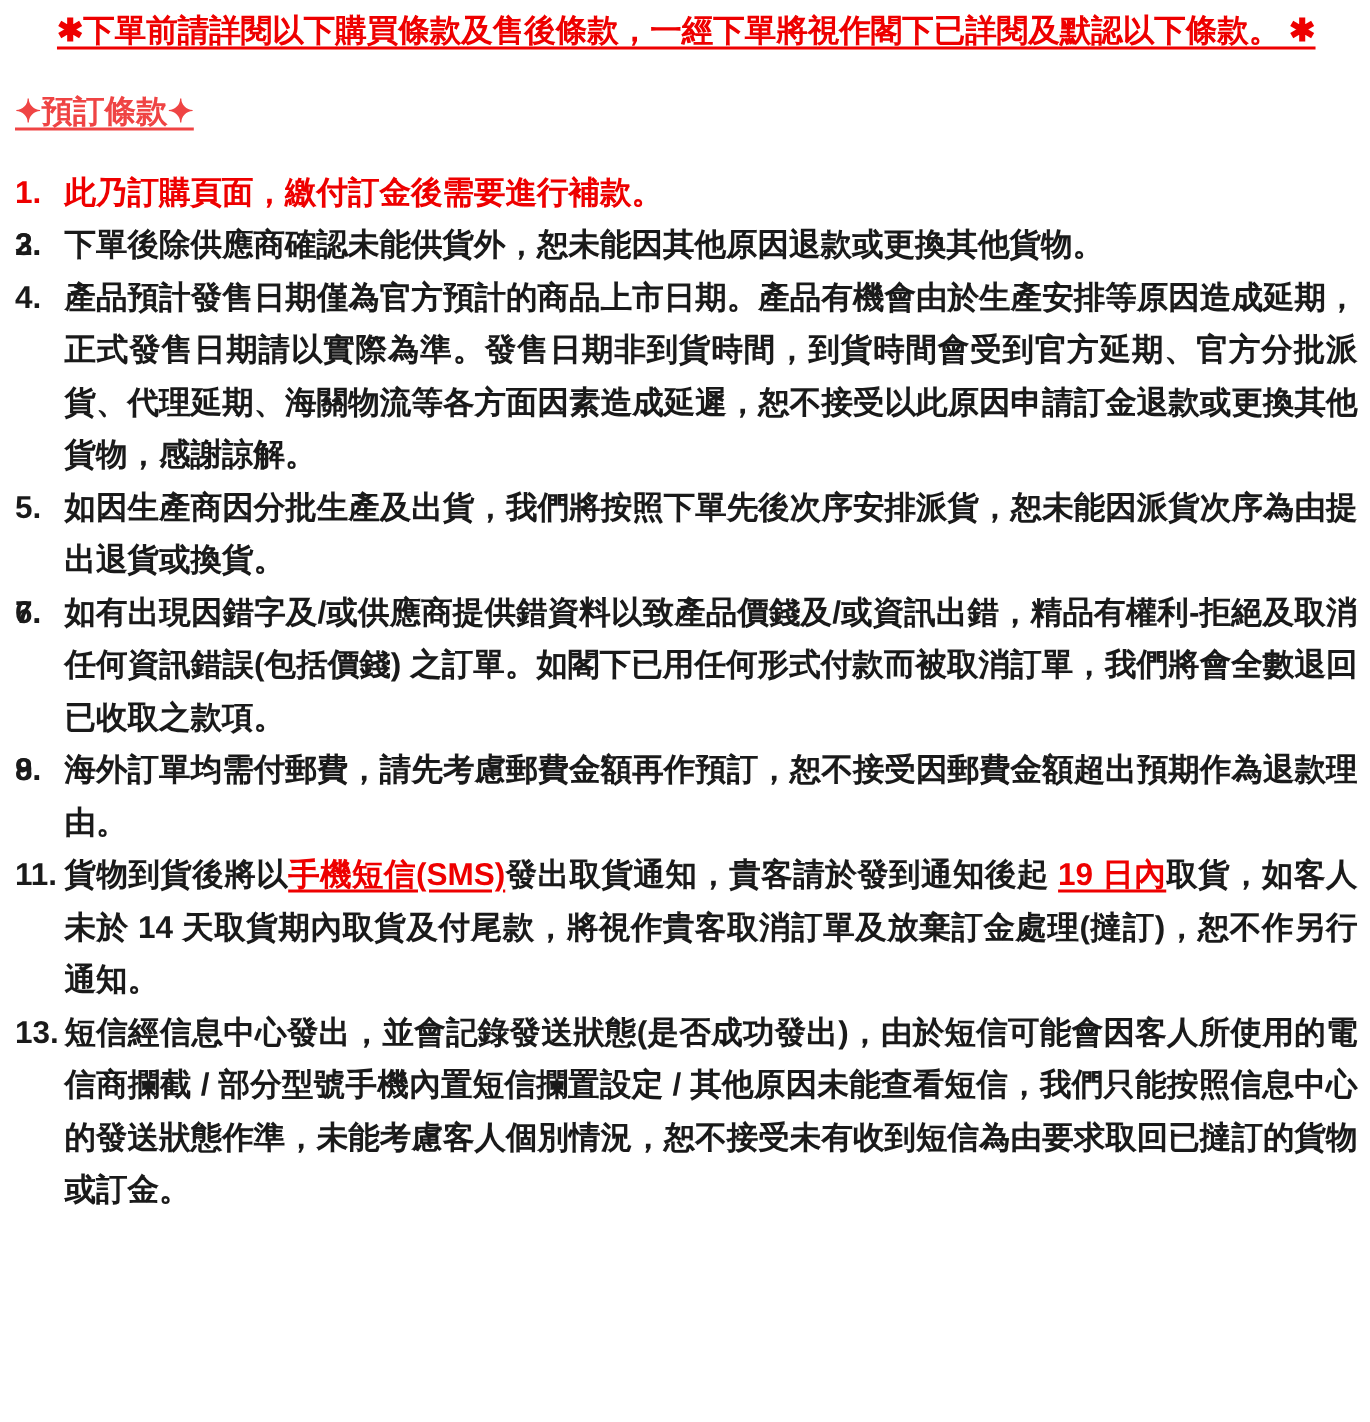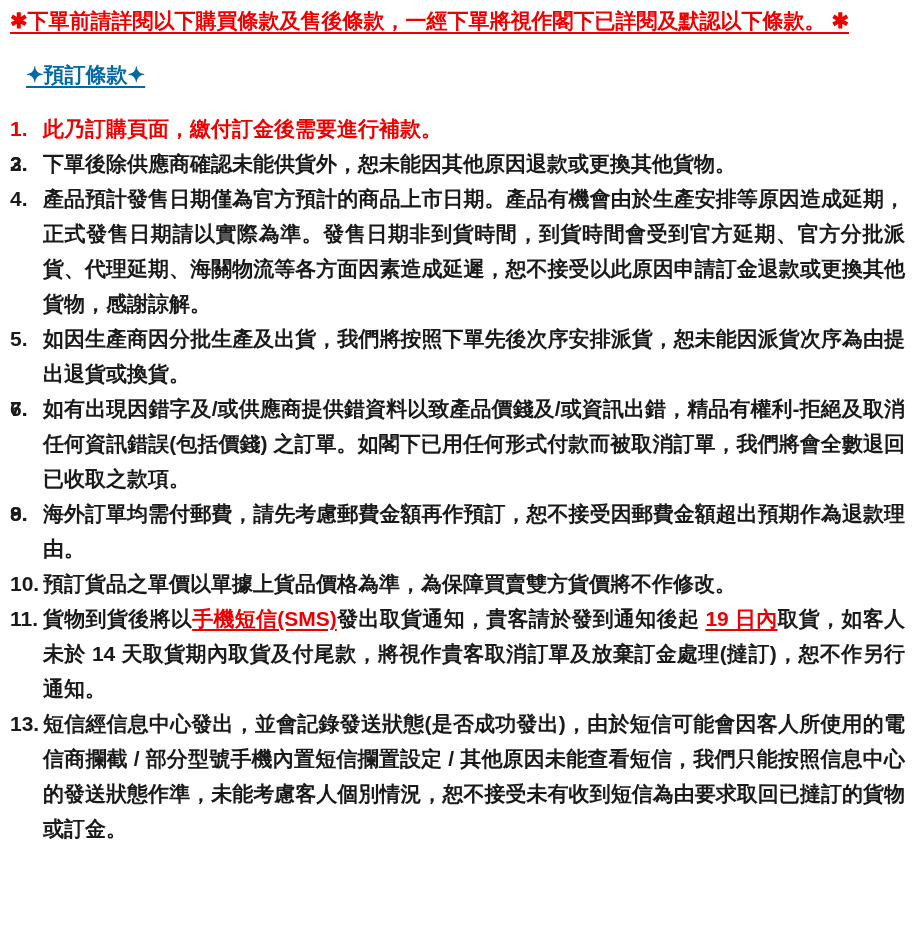--- a/index.html
+++ b/index.html
@@ -19,30 +19,31 @@
     -webkit-font-smoothing: antialiased;
   }
   .banner {
     color: #ee0000;
     font-size: 21px;
     line-height: 25px;
     text-decoration: underline;
     text-decoration-thickness: 2px;
     text-underline-offset: 4px;
     margin: 0 0 29px 0;
+    text-align: center;
   }
   .heading {
-    color: #0369a1;
+    color: #ef4444;
     font-size: 21px;
     line-height: 25px;
     font-weight: bold;
     text-decoration: underline;
     text-decoration-thickness: 2px;
     text-underline-offset: 4px;
-    margin: 0 0 24px 16px;
+    margin: 0 0 24px 0;
   }
   ol.terms {
     list-style: none;
     margin: 0;
     padding: 0;
   }
   ol.terms li {
     position: relative;
     padding-left: 33px;
     font-size: 21px;
@@ -110,24 +111,20 @@
 
   <li>
     <span class="num">8.</span>
   </li>
 
   <li>
     <span class="num">9.</span>
     <span>海外訂單均需付郵費，請先考慮郵費金額再作預訂，恕不接受因郵費金額超出預期作為退款理由。</span>
   </li>
 
-  <li>
-    <span class="num">10.</span>
-    <span>預訂貨品之單價以單據上貨品價格為準，為保障買賣雙方貨價將不作修改。</span>
-  </li>
 
   <li>
     <span class="num">11.</span>
     <span>貨物到貨後將以</span><span class="red-em">手機短信(SMS)</span><span>發出取貨通知，貴客請於發到通知後起 </span><span class="red-em">19 日內</span><span>取貨，如客人未於 14 天取貨期內取貨及付尾款，將視作貴客取消訂單及放棄訂金處理(撻訂)，恕不作另行通知。</span>
   </li>
 
   <li>
     <span class="num">13.</span>
     <span>短信經信息中心發出，並會記錄發送狀態(是否成功發出)，由於短信可能會因客人所使用的電信商攔截 / 部分型號手機內置短信攔置設定 / 其他原因未能查看短信，我們只能按照信息中心的發送狀態作準，未能考慮客人個別情況，恕不接受未有收到短信為由要求取回已撻訂的貨物或訂金。</span>
   </li>

